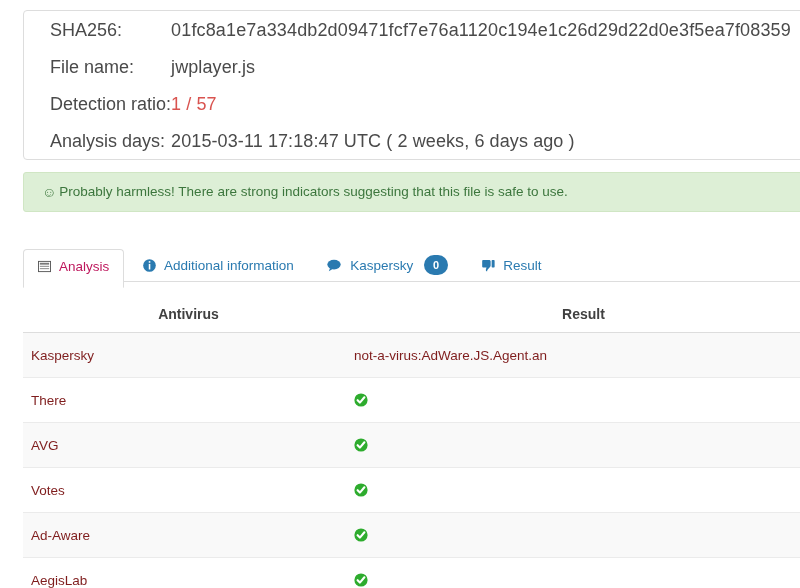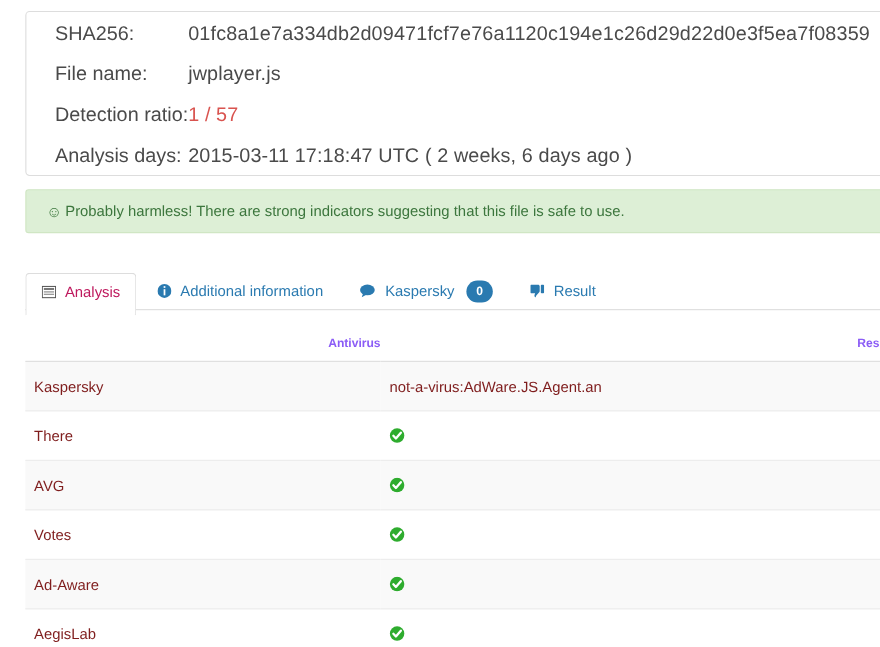--- a/index.html
+++ b/index.html
@@ -156,26 +156,26 @@
     left: 23px;
     top: 298px;
     width: 790px;
   }
   table.results {
     width: 100%;
     border-collapse: collapse;
     font-size: 13.5px;
   }
   table.results th {
-    text-align: right;
+    text-align: center;
     font-weight: bold;
-    color: #8b5cf6;
+    color: #404040;
     padding: 8px 0 10px 8px;
     border-bottom: 1px solid #dddddd;
-    font-size: 11px;
+    font-size: 14px;
   }
   table.results th.col-av { width: 315px; }
   table.results td {
     padding: 11px 0 11px 8px;
     color: #7f1d1d;
     border-top: 1px solid #ebebeb;
     vertical-align: middle;
     height: 22px;
   }
   table.results tbody tr:nth-child(odd) { background: #f9f9f9; }

